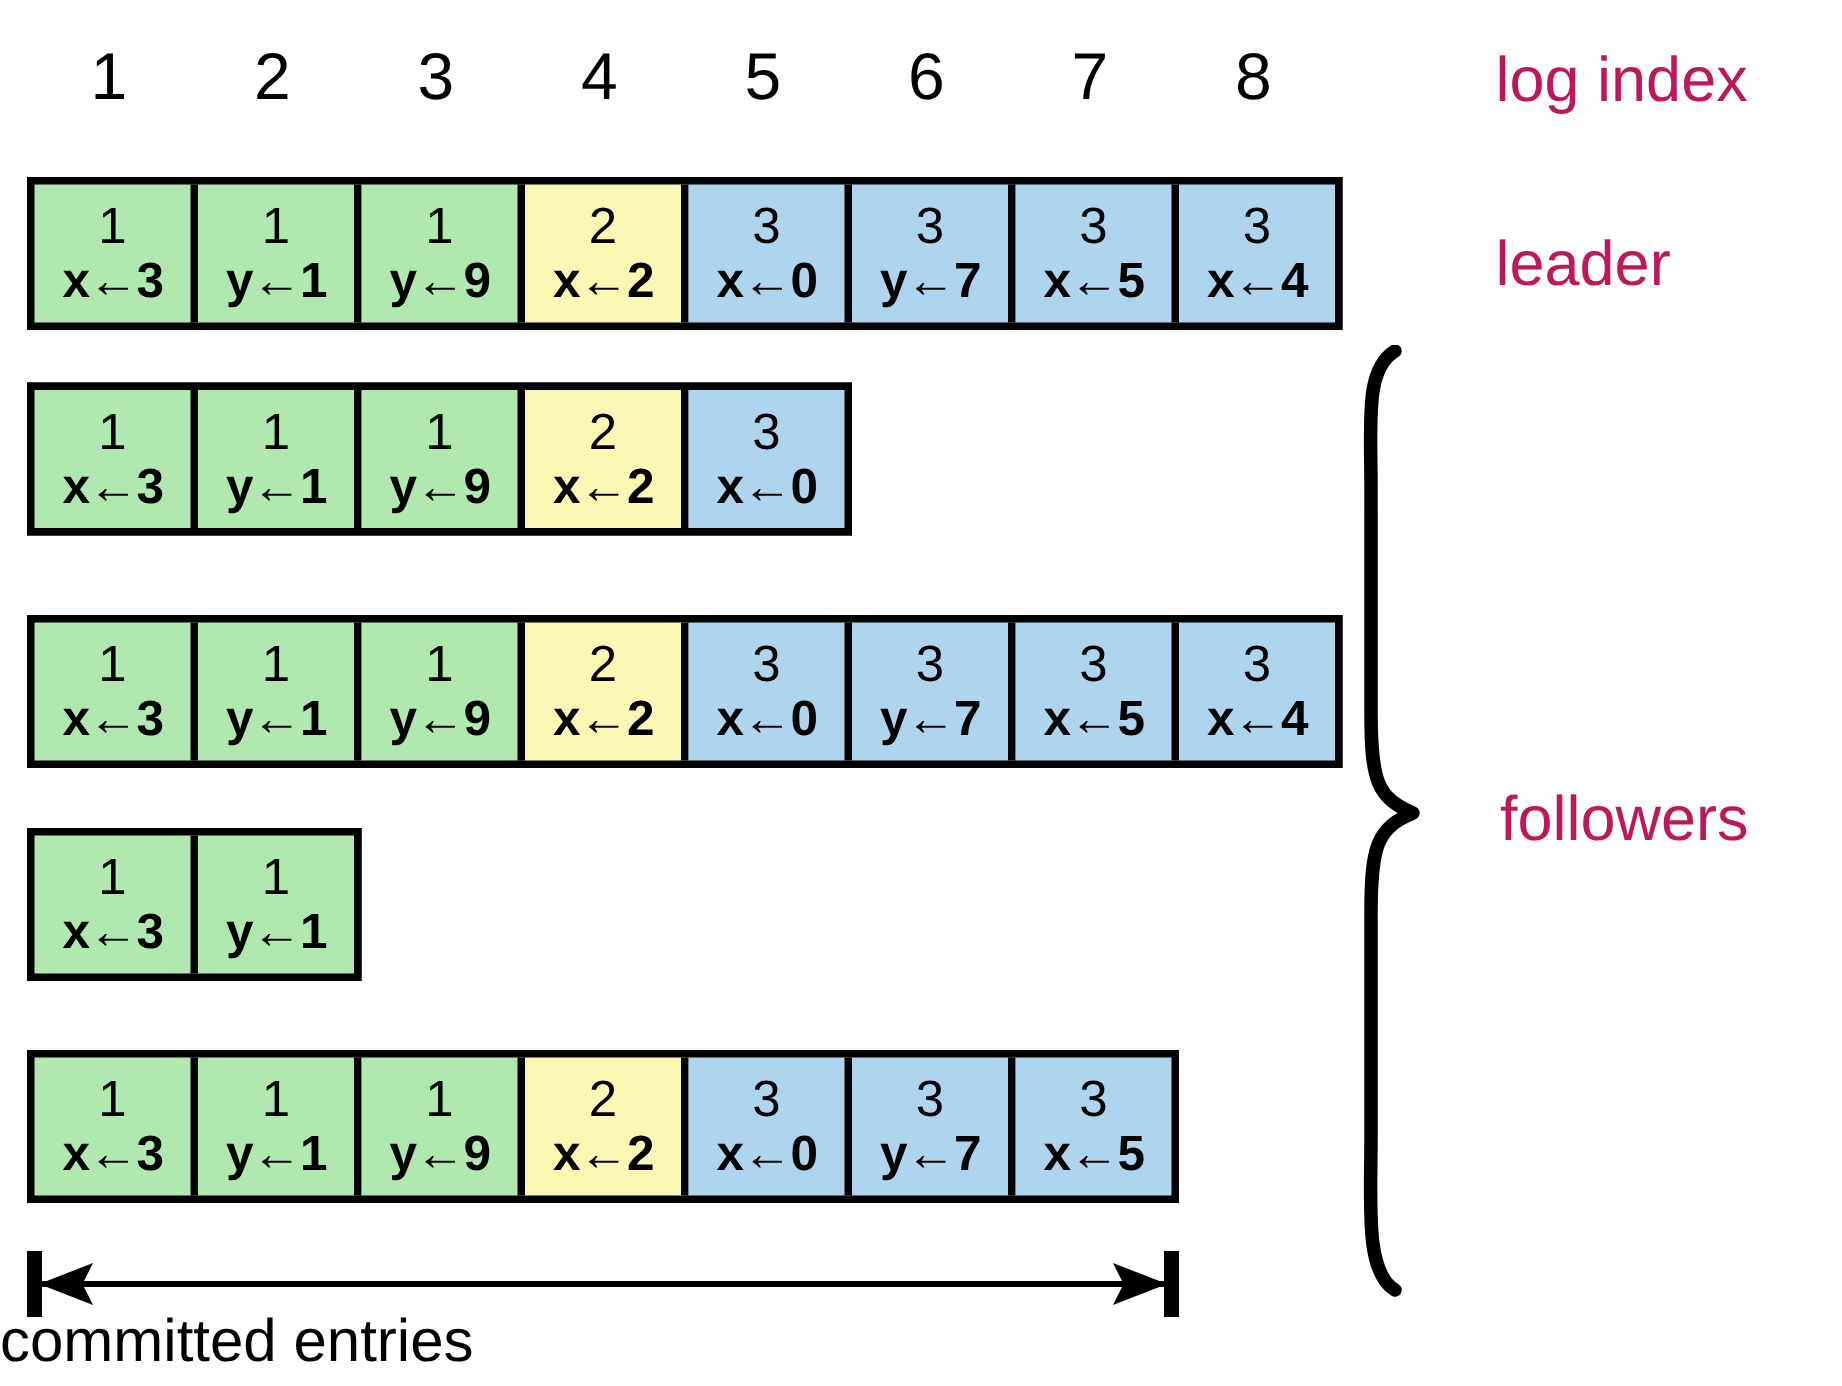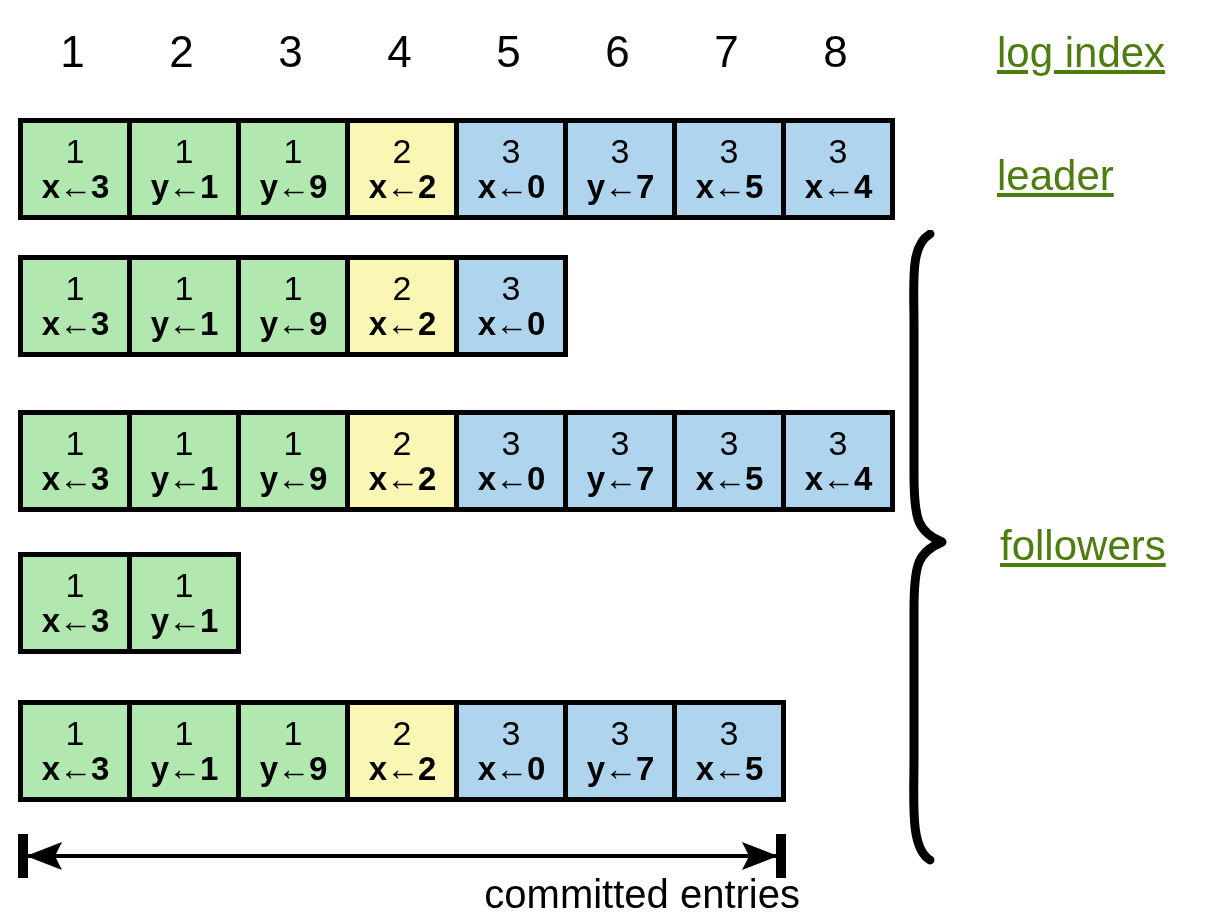--- a/index.html
+++ b/index.html
@@ -75,23 +75,22 @@
     white-space: nowrap;
     letter-spacing: -1px;
     font-weight: bold;
   }
 
   
   .side-label {
     position: absolute;
     font-size: 42px;
     line-height: 42px;
-    color: #4d7c0f;
+    color: #be185d;
     white-space: nowrap;
-    text-decoration: underline;
   }
   #label-log-index { left: 997px; top: 32px; }
   #label-leader    { left: 997px; top: 155px; }
   #label-followers { left: 1000px; top: 525px; }
 
   
   #followers-brace {
     position: absolute;
     left: 900px;
     top: 230px;
@@ -105,21 +104,21 @@
     left: 0px;
     top: 820px;
     width: 820px;
     height: 70px;
   }
   #label-committed {
     position: absolute;
     left: 0px;
     top: 872px;
     width: 800px;
-    text-align: right;
+    text-align: left;
     font-size: 40px;
     line-height: 44px;
     color: #000000;
   }
 </style>
 </head>
 <body>
 
 <div id="canvas">
 

